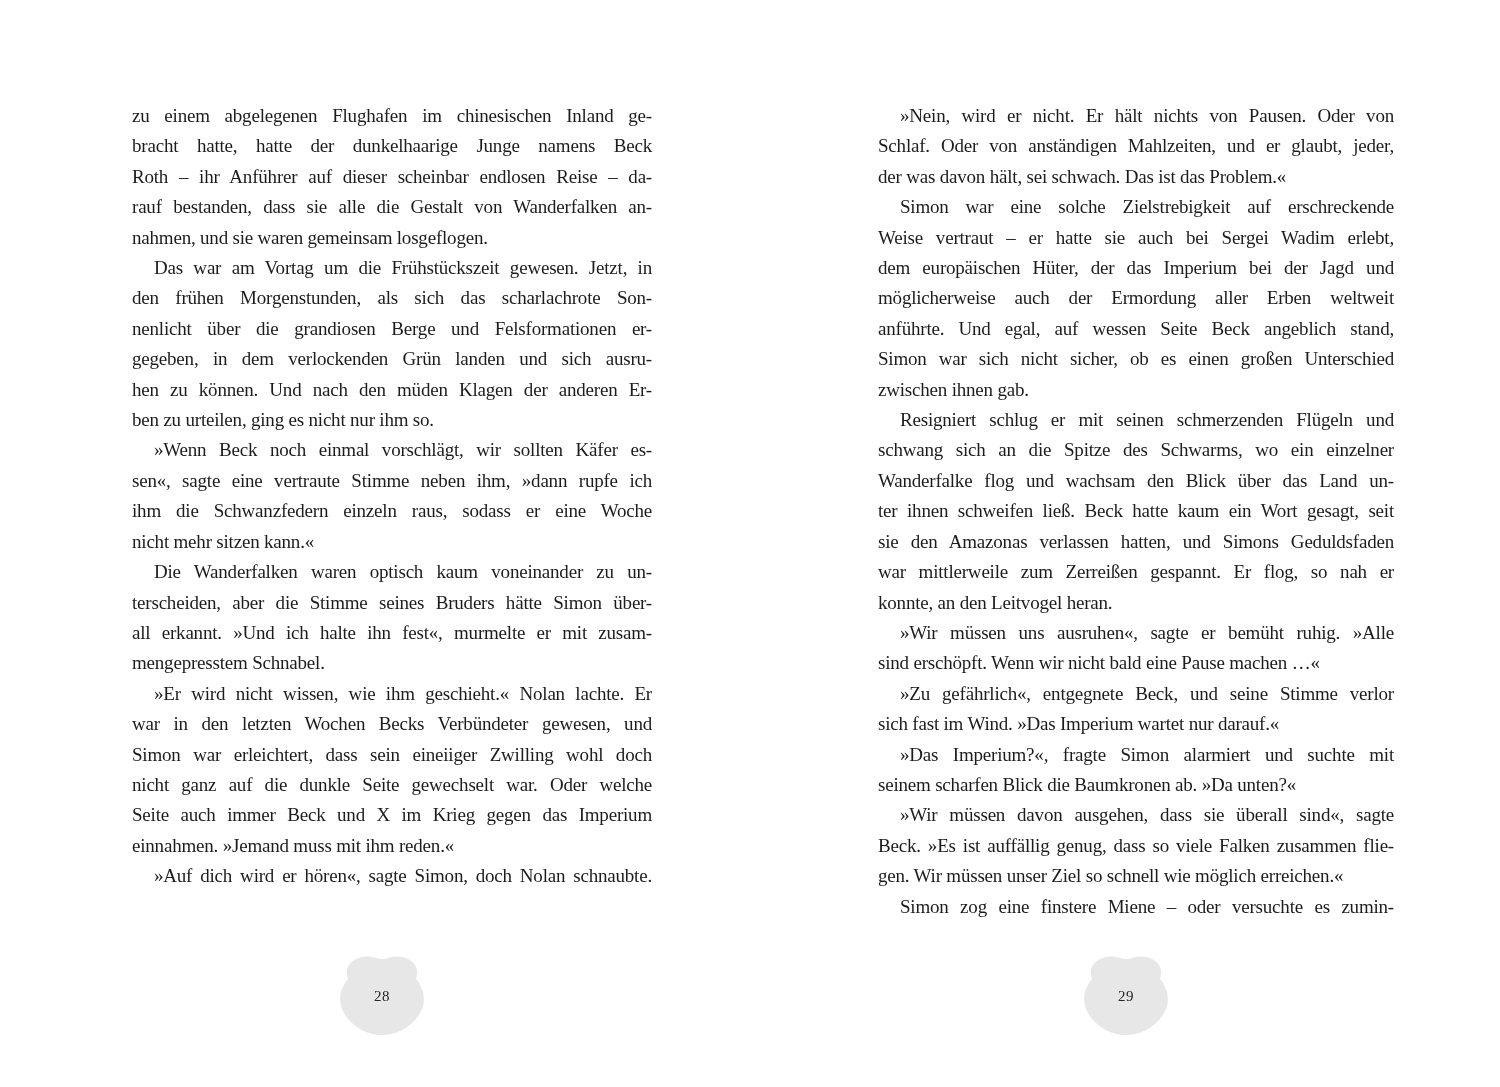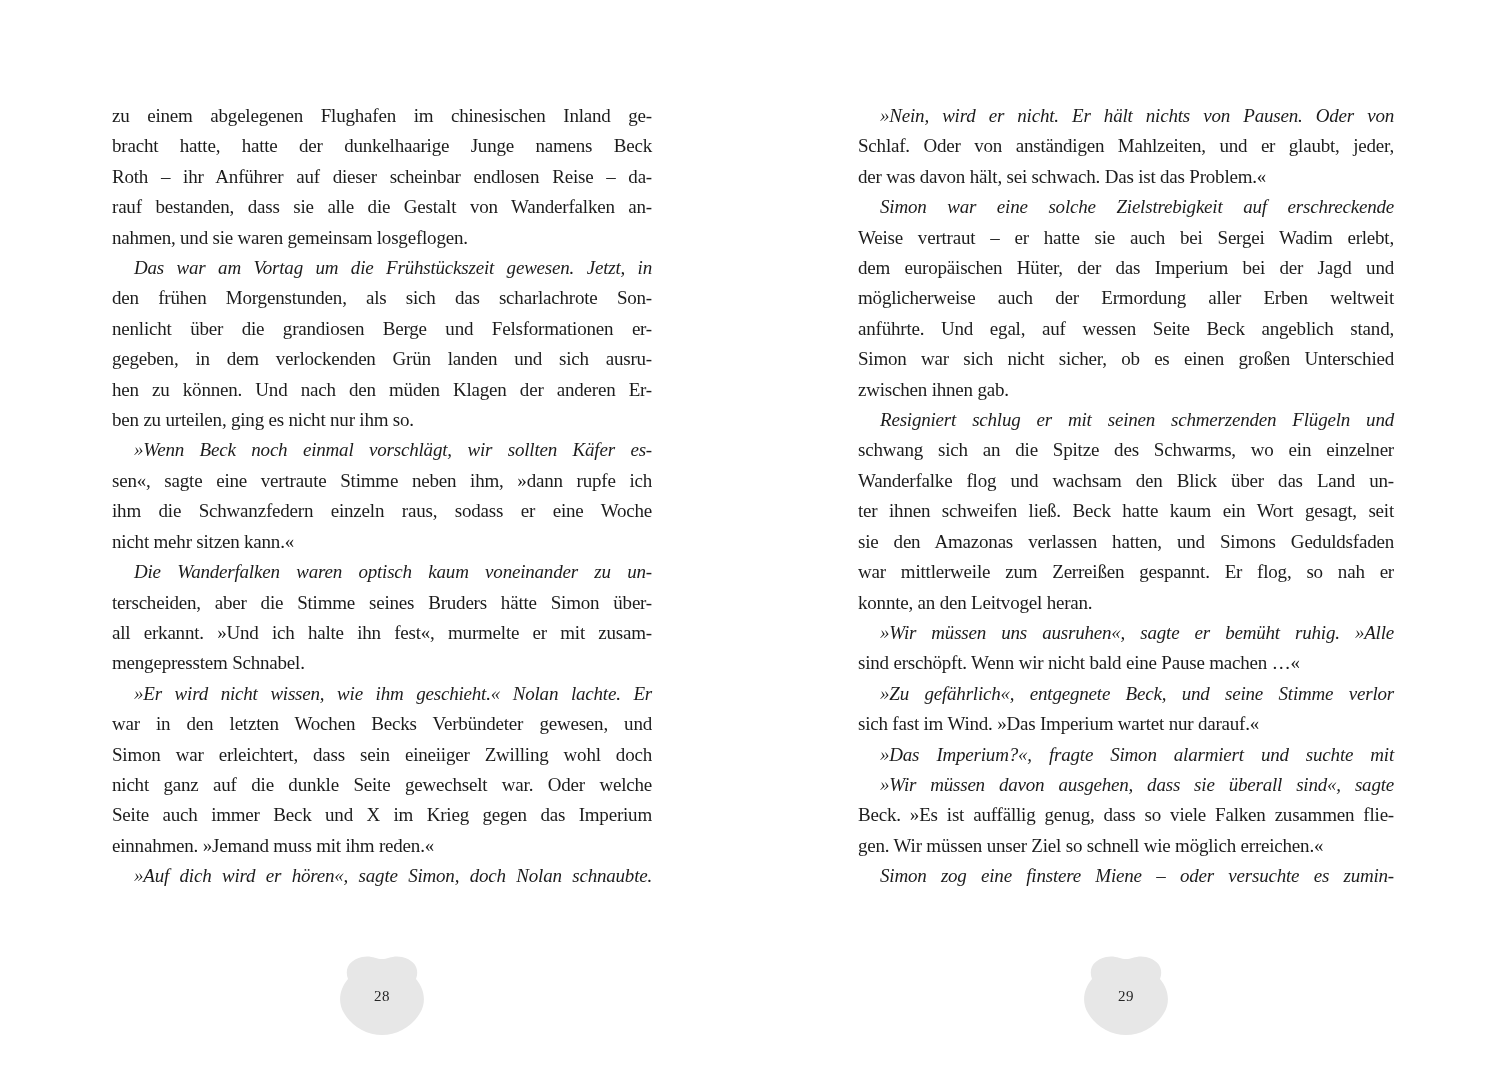--- a/index.html
+++ b/index.html
@@ -30,26 +30,27 @@
     letter-spacing: -0.2px;
   }
   .page.left  .text-block { left: 112px; width: 540px; }
   .page.right .text-block { left: 108px; width: 536px; }
 
   .line {
     text-align: justify;
     text-align-last: justify;
     hyphens: none;
     white-space: normal;
+    margin-left: 20px;
   }
   .line.end {
     text-align: left;
     text-align-last: left;
   }
-  .line.first { text-indent: 22px; font-style: italic; }
+  .line.first { text-indent: 22px; }
 
   .footer {
     position: absolute;
     top: 952px;
     width: 100px;
     height: 88px;
     display: flex;
     align-items: center;
     justify-content: center;
   }
@@ -159,20 +160,21 @@
         <div class="para">
           <div class="line first">»Wir müssen uns ausruhen«, sagte er bemüht ruhig. »Alle</div>
           <div class="line end">sind erschöpft. Wenn wir nicht bald eine Pause machen …«</div>
         </div>
         <div class="para">
           <div class="line first">»Zu gefährlich«, entgegnete Beck, und seine Stimme verlor</div>
           <div class="line end">sich fast im Wind. »Das Imperium wartet nur darauf.«</div>
         </div>
         <div class="para">
           <div class="line first">»Das Imperium?«, fragte Simon alarmiert und suchte mit</div>
+          <div class="line end">seinem scharfen Blick die Baumkronen ab. »Da unten?«</div>
         </div>
         <div class="para">
           <div class="line first">»Wir müssen davon ausgehen, dass sie überall sind«, sagte</div>
           <div class="line">Beck. »Es ist auffällig genug, dass so viele Falken zusammen flie-</div>
           <div class="line end">gen. Wir müssen unser Ziel so schnell wie möglich erreichen.«</div>
         </div>
         <div class="para">
           <div class="line first">Simon zog eine finstere Miene – oder versuchte es zumin-</div>
         </div>
       </div>

